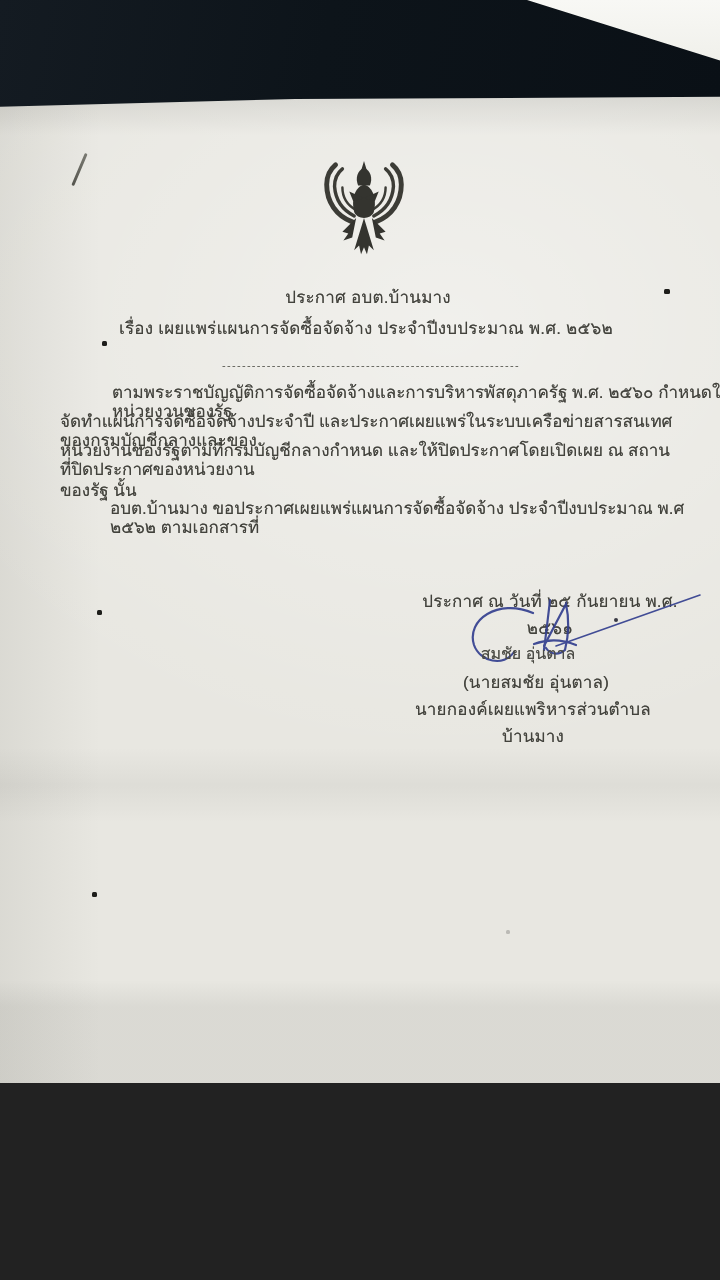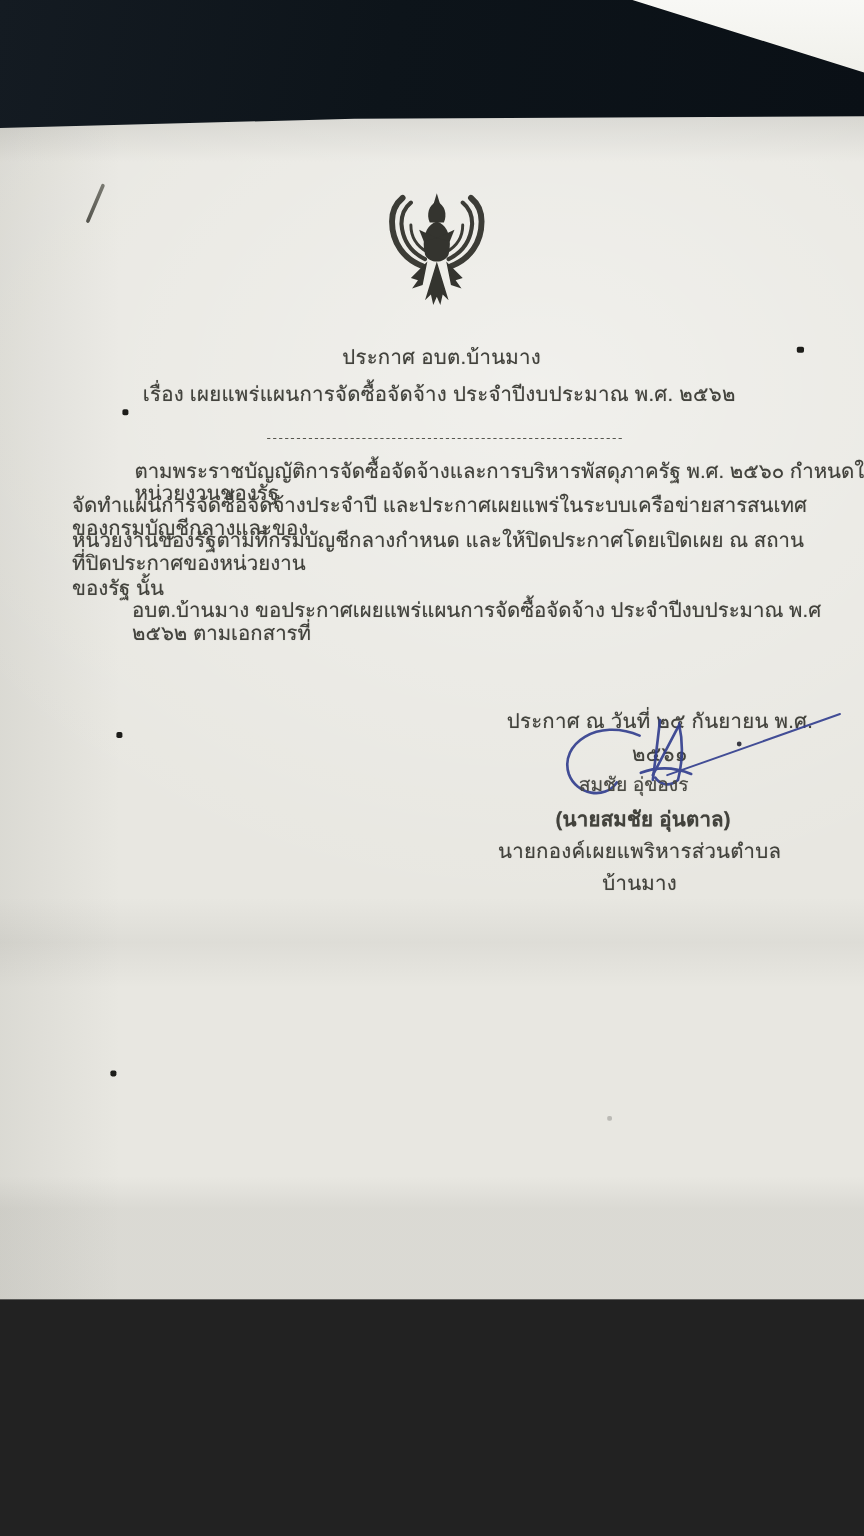--- a/index.html
+++ b/index.html
@@ -105,22 +105,22 @@
     <g stroke="#333f8f" stroke-width="2.2" fill="none" stroke-linecap="round" opacity=".92">
       <path d="M95 25 C60 10 28 32 36 57 C42 74 66 79 76 64"></path>
       <path d="M112 12 C110 30 108 46 106 62"></path>
       <path d="M106 58 L128 16 C132 34 130 50 127 62 C120 68 112 66 108 60"></path>
       <path d="M96 56 C112 50 126 52 138 57"></path>
       <path d="M118 58 L262 7" stroke-width="1.6"></path>
     </g>
     <circle cx="178" cy="32" r="2" fill="#3a3a44"></circle>
   </svg>
 
-  <div class="abs txt sig-stamp center" style="left:428px;top:641px;width:200px;">สมชัย อุ่ของร</div>
-  <div class="abs txt title-line center" style="left:436px;top:668px;width:200px;font-weight:bold;">(นายสมชัย อุ่นตาล)</div>
+  <div class="abs txt sig-stamp center" style="left:428px;top:641px;width:200px;">สมชัย อุ่นตาล</div>
+  <div class="abs txt title-line center" style="left:436px;top:668px;width:200px;">(นายสมชัย อุ่นตาล)</div>
   <div class="abs txt title-line center" style="left:413px;top:695px;width:240px;">นายกองค์เผยแพริหารส่วนตำบลบ้านมาง</div>
 
   <i class="abs speck" style="left:102px;top:341px;width:5px;height:5px;"></i>
   <i class="abs speck" style="left:664px;top:289px;width:6px;height:5px;"></i>
   <i class="abs speck" style="left:97px;top:610px;width:5px;height:5px;"></i>
   <i class="abs speck" style="left:92px;top:892px;width:5px;height:5px;"></i>
   <i class="abs speck" style="left:506px;top:930px;width:4px;height:4px;opacity:.22;"></i>
   <i class="abs speck" style="left:93px;top:1181px;width:5px;height:6px;"></i>
   <i class="abs speck" style="left:621px;top:1188px;width:5px;height:5px;"></i>
 

